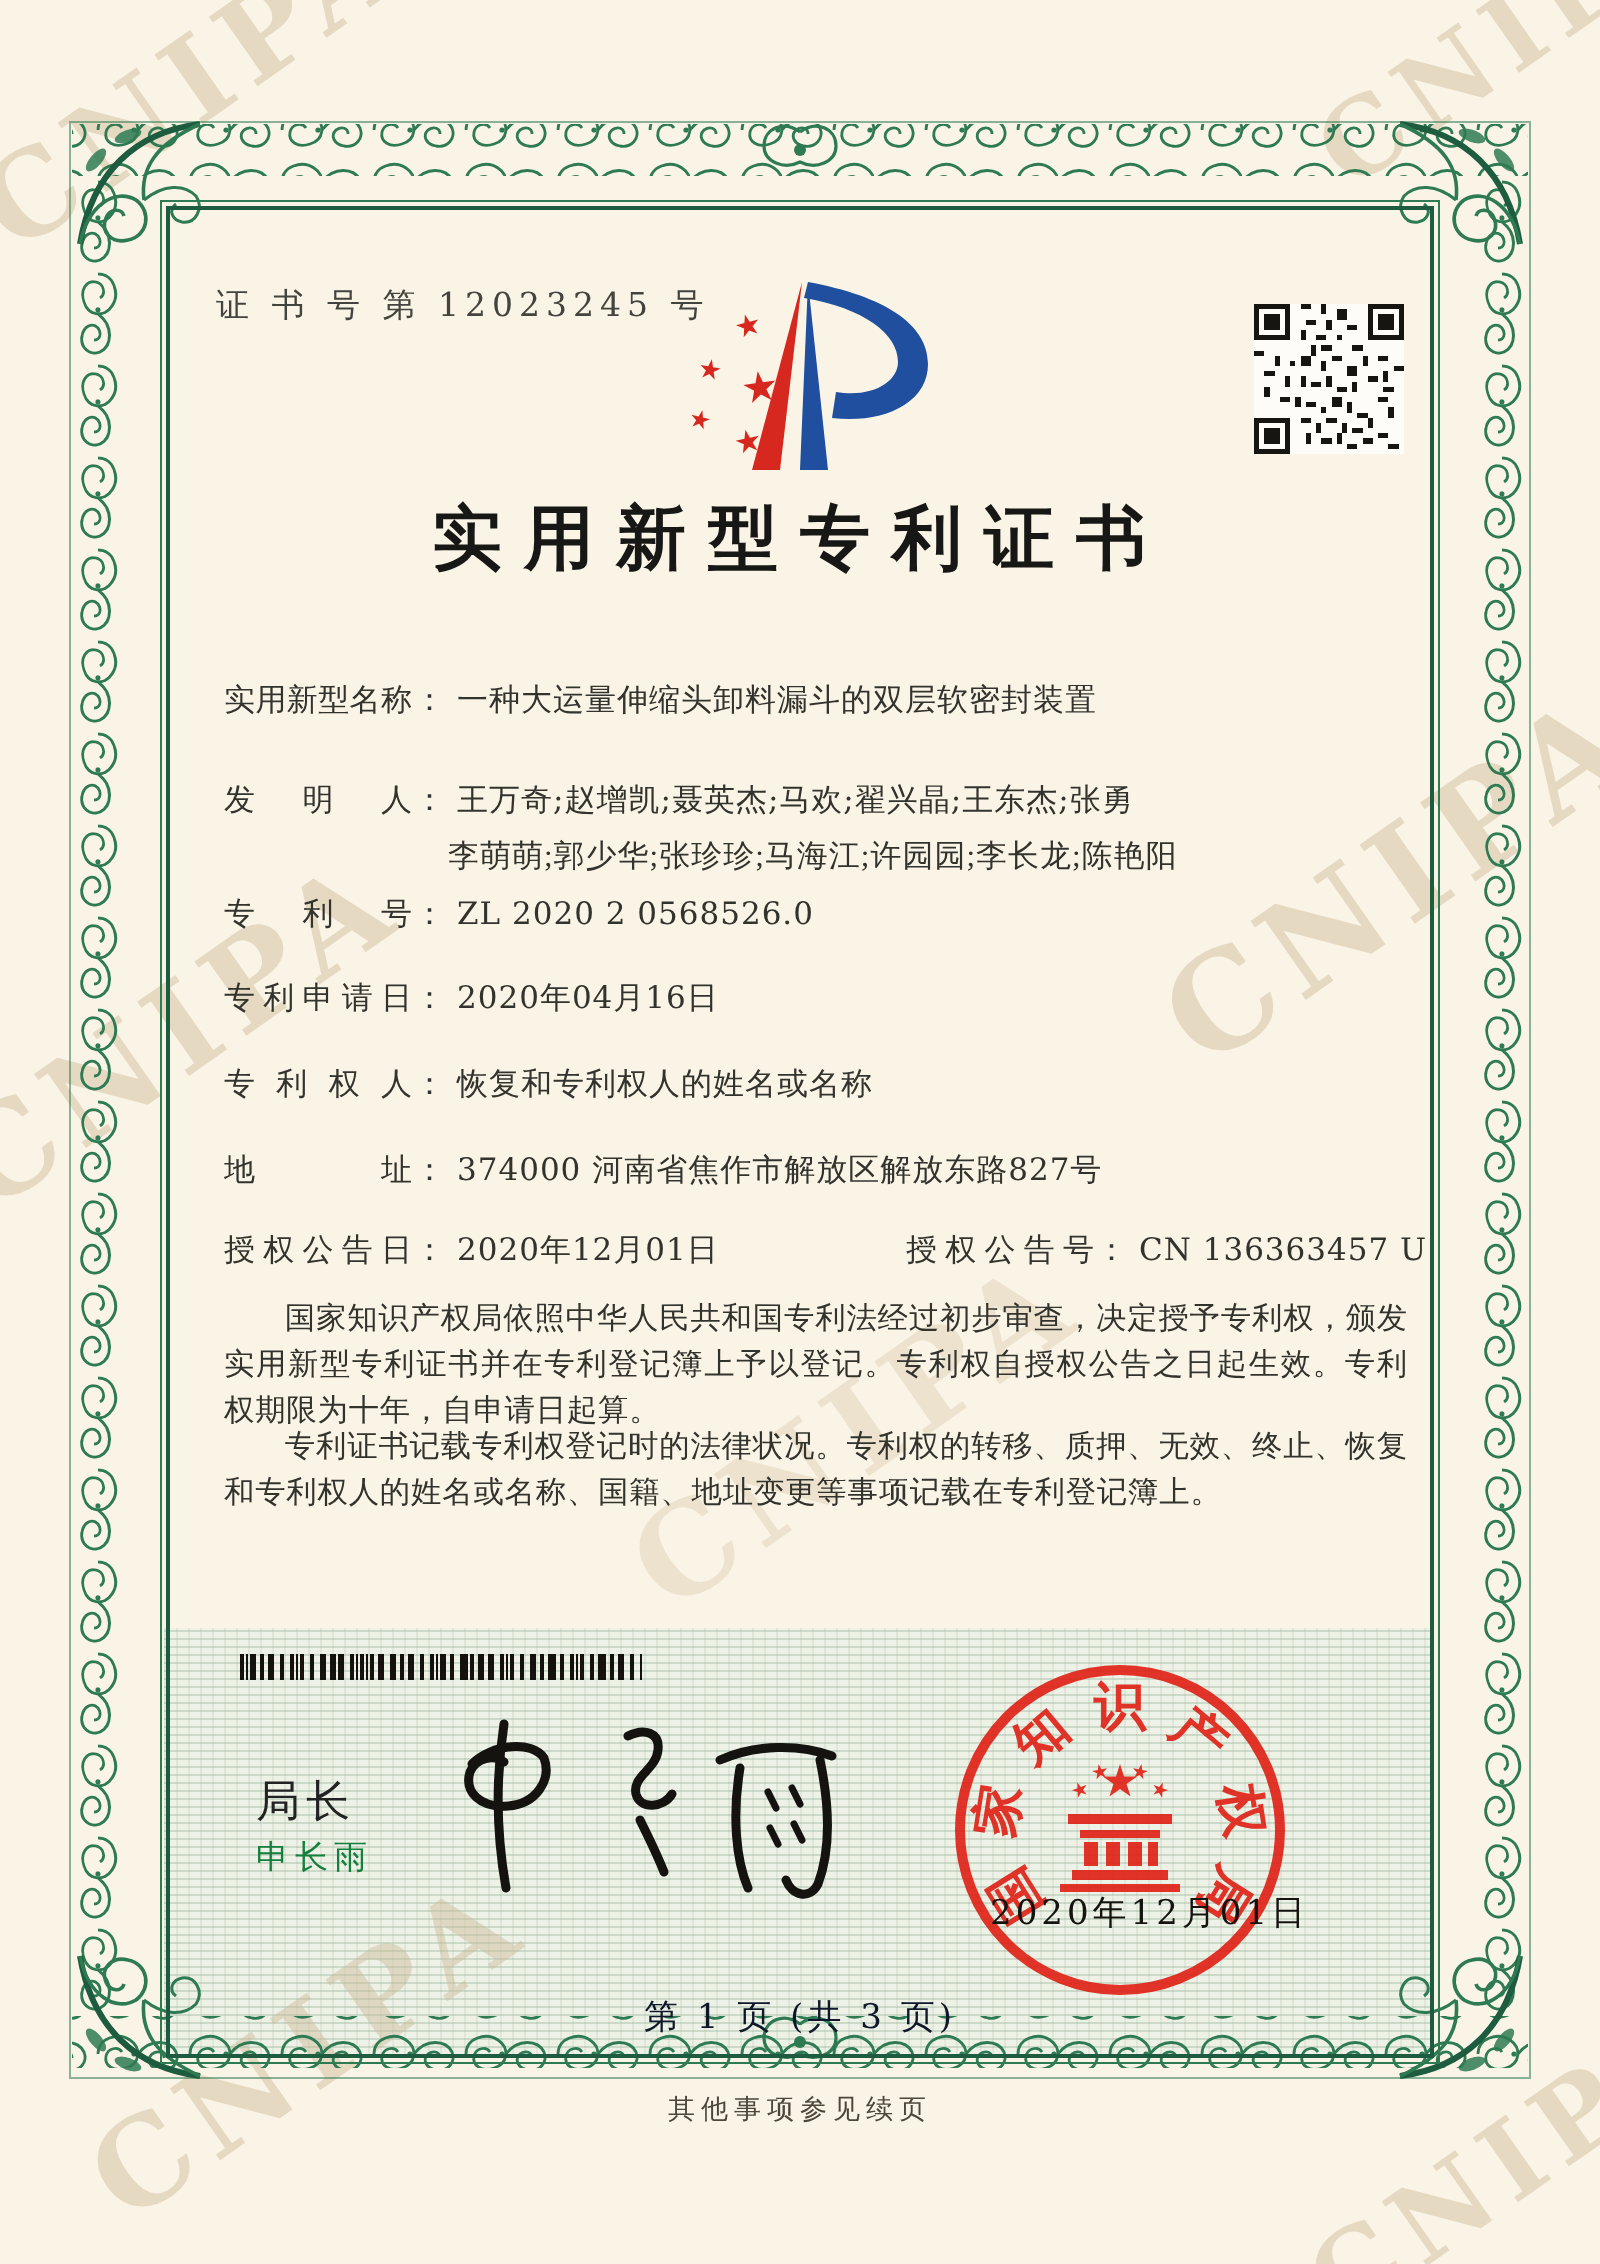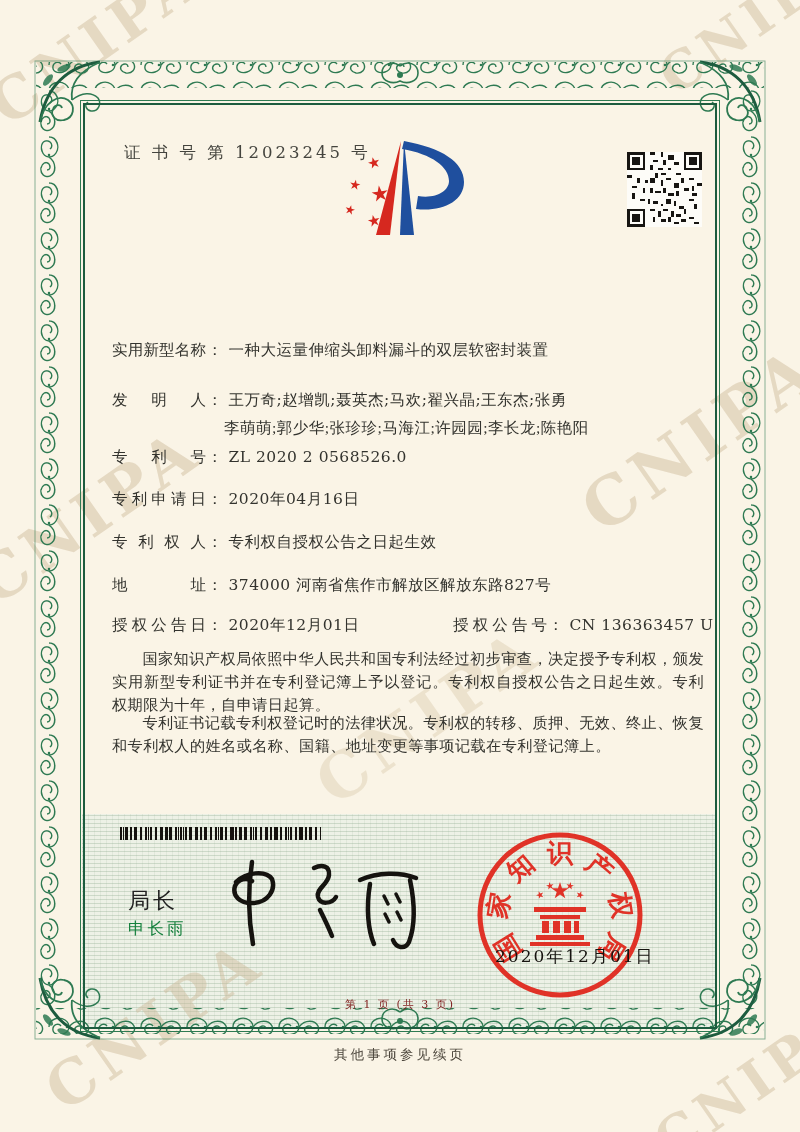--- a/index.html
+++ b/index.html
@@ -16,40 +16,40 @@
       background-color:#edf1e6;
       background-image:repeating-linear-gradient(0deg, rgba(130,162,132,0.30) 0 1px, transparent 1px 4px),
                        repeating-linear-gradient(90deg, rgba(130,162,132,0.12) 0 1px, transparent 1px 6px);}
   .ornament{position:absolute;left:0;top:0;z-index:3;pointer-events:none;}
   
   .frame{position:absolute;left:80px;top:100px;width:638px;height:930px;z-index:3;
          border:1px solid #2e7a52;pointer-events:none;}
   .frame-in{position:absolute;inset:2px;border:2px solid #1d5c3f;}
   
   .content{position:absolute;inset:0;z-index:5;}
-  .certno{position:absolute;left:124px;top:142px;font-size:16.5px;letter-spacing:3px;color:#44443e;}
+  .certno{position:absolute;left:108px;top:142px;font-size:16.5px;letter-spacing:3px;color:#44443e;}
   .doc-title{position:absolute;left:0;top:246px;width:100%;text-align:center;
              font-size:35px;font-weight:bold;letter-spacing:11px;color:#171715;}
   .row{position:absolute;left:112px;font-size:15.5px;color:#33332e;white-space:nowrap;}
   .flabel{display:inline-flex;justify-content:space-between;width:94px;vertical-align:top;}
   .colon{margin-left:1px;}
   .fval{margin-left:6px;letter-spacing:0.5px;}
   .para{position:absolute;left:112px;width:592px;font-size:15.2px;line-height:23px;
         text-align:justify;text-indent:2em;color:#33332e;letter-spacing:0.4px;}
   .barcode{position:absolute;left:120px;top:827px;width:201px;height:13px;
       background-image:
         repeating-linear-gradient(90deg,#15120e 0 2px,transparent 2px 5px),
         repeating-linear-gradient(90deg,#15120e 0 1px,transparent 1px 7px),
         repeating-linear-gradient(90deg,transparent 0 3px,#15120e 3px 4px,transparent 4px 11px);}
   .sig-title{position:absolute;left:128px;top:886px;font-size:22px;letter-spacing:3px;color:#222;}
   .sig-name{position:absolute;left:128px;top:918px;font-size:16.5px;letter-spacing:3px;color:#15803d;}
   .seal-date{position:absolute;left:495px;top:945px;z-index:6;font-size:17px;
              letter-spacing:2px;color:#15130f;}
   .pageno{position:absolute;left:0;top:997px;width:100%;text-align:center;
-          font-size:11px;letter-spacing:2px;color:#7f1d1d;}
+          font-size:17px;letter-spacing:2px;color:#0f172a;}
   .cont-note{position:absolute;left:0;top:1046px;width:100%;text-align:center;
           font-size:13.5px;letter-spacing:3px;color:#4c463c;}
 </style>
 </head>
 <body>
 
 <div class="sheet">
 
   <span class="wm" style="left:-25px;top:8px;font-size:58px;">CNIPA</span>
   <span class="wm" style="left:645px;top:-12px;font-size:52px;">CNIPA</span>
@@ -187,20 +187,21 @@
         <rect x="24" y="25" width="2" height="1"></rect>
           <rect x="26" y="27" width="2" height="1"></rect>
         <rect x="10" y="25" width="1" height="2"></rect>
           <rect x="13" y="26" width="2" height="1"></rect>
           <rect x="16" y="25" width="1" height="2"></rect>
         <rect x="18" y="27" width="2" height="1"></rect>
           <rect x="21" y="26" width="2" height="1"></rect>
       </g>
     </svg>
 
+    <div class="doc-title">实用新型专利证书</div>
 
     <div class="row" style="top:340px;">
       <span class="flabel">
           <span>实</span>
           <span>用</span>
           <span>新</span>
           <span>型</span>
           <span>名</span>
           <span>称</span>
         </span><span class="colon">：</span><span class="fval">一种大运量伸缩头卸料漏斗的双层软密封装置</span>
@@ -234,21 +235,21 @@
           <span>日</span>
         </span><span class="colon">：</span><span class="fval">2020年04月16日</span>
     </div>
 
     <div class="row" style="top:532px;">
       <span class="flabel">
           <span>专</span>
           <span>利</span>
           <span>权</span>
           <span>人</span>
-        </span><span class="colon">：</span><span class="fval">专利权自授权公告之日起生效</span>
+        </span><span class="colon">：</span><span class="fval">恢复和专利权人的姓名或名称</span>
     </div>
 
     <div class="row" style="top:575px;">
       <span class="flabel">
           <span>地</span>
           <span>址</span>
         </span><span class="colon">：</span><span class="fval">374000 河南省焦作市解放区解放东路827号</span>
     </div>
 
     <div class="row" style="top:615px;">

